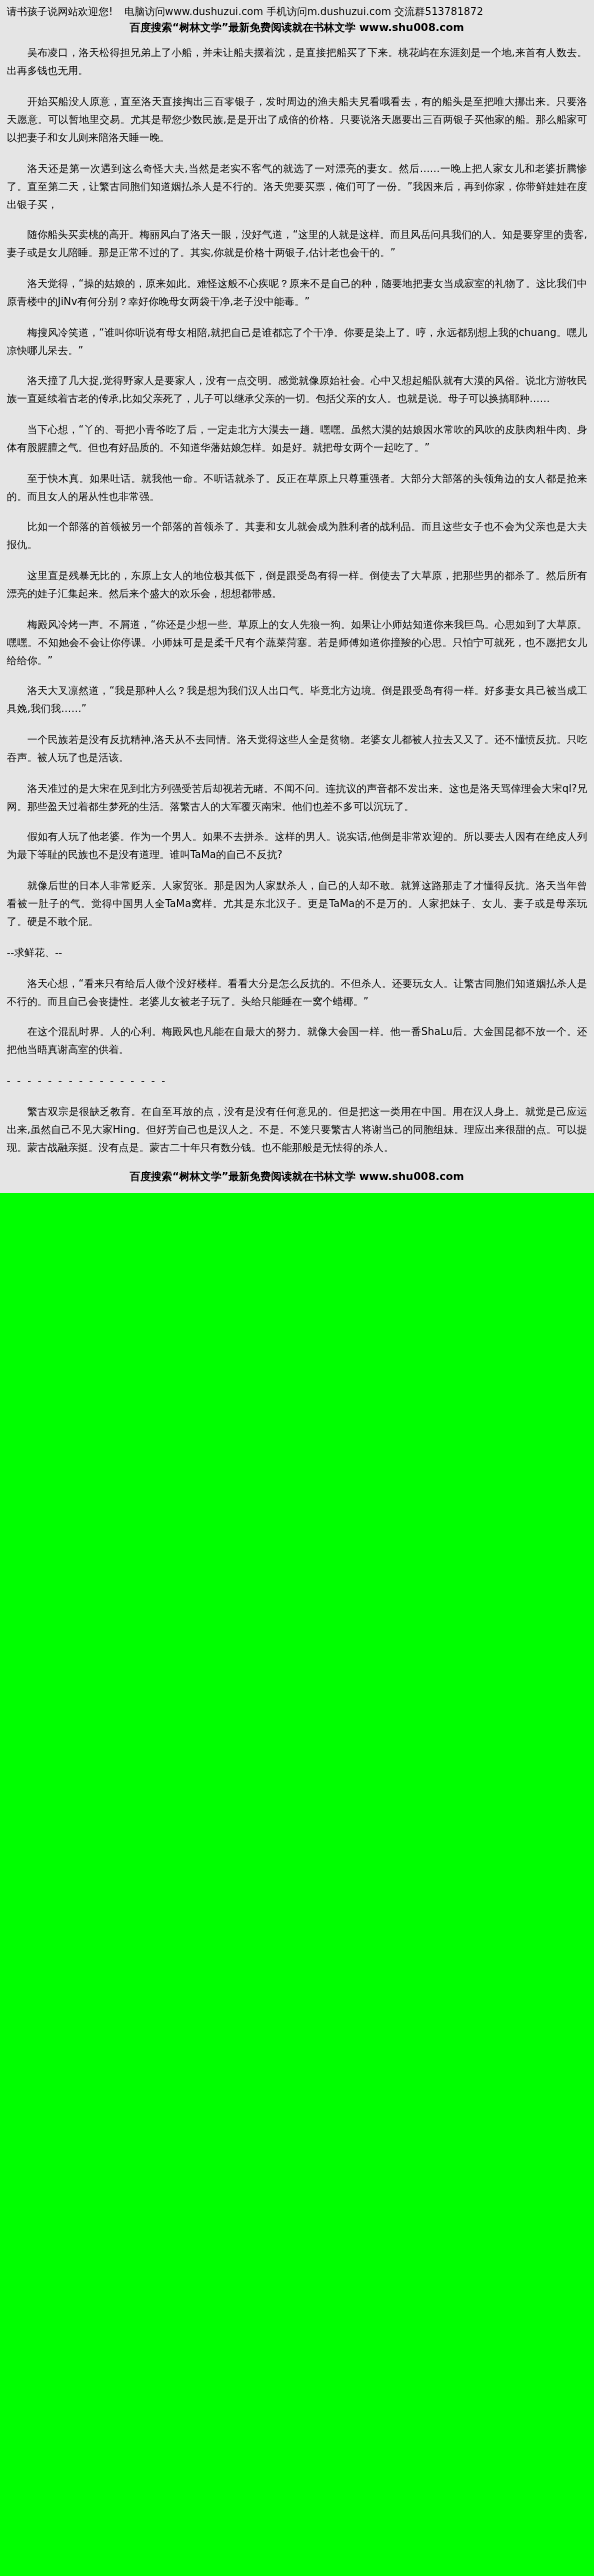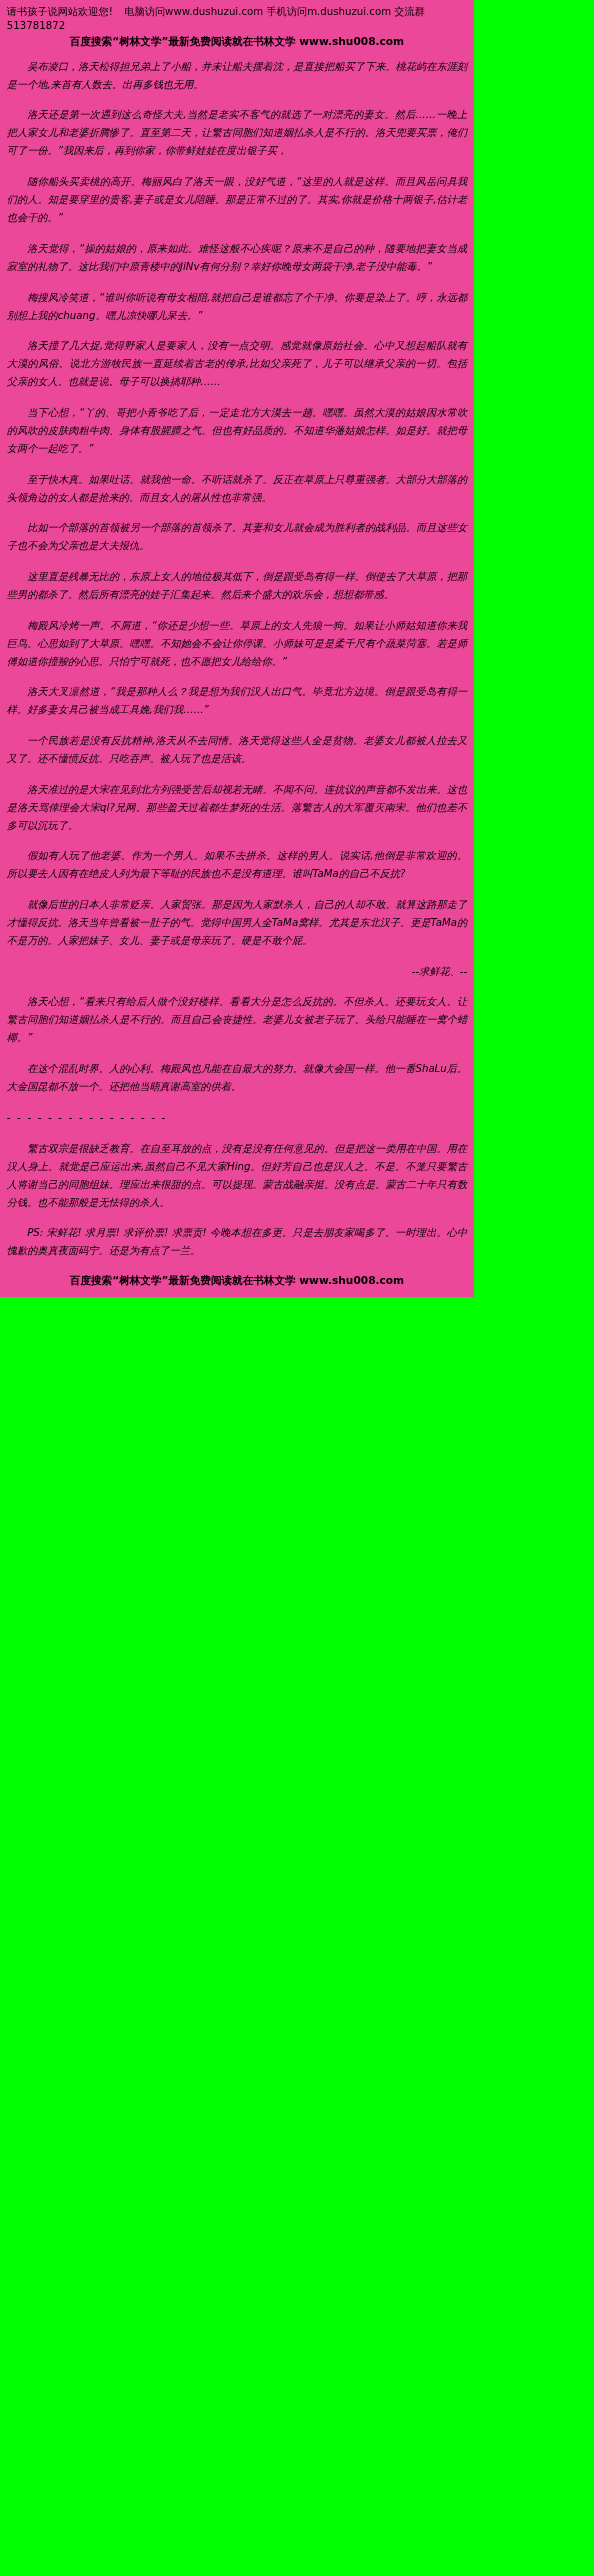--- a/index.html
+++ b/index.html
@@ -6,24 +6,24 @@
     margin: 0;
     padding: 0;
     background: #00ff00;
   }
   body {
     width: 594px;
     font-family: "DejaVu Sans", "Liberation Sans", sans-serif;
     color: #000000;
   }
   .page {
-    width: 474px;
+    width: 594px;
     box-sizing: border-box;
     padding: 5.1px 6.8px 8.5px 6.8px;
-    background: #ec4899;
+    background: #e5e5e5;
   }
   .top-line {
     font-size: 10.2px;
     line-height: 13.6px;
     color: #000000;
     margin: 0 0 1.7px 0;
   }
   .top-line .sep {
     display: inline-block;
     width: 5.1px;
@@ -37,25 +37,24 @@
     color: #000000;
   }
   p.para {
     font-size: 10.2px;
     line-height: 18px;
     margin: 0 0 12.7px 0;
     text-indent: 20.4px;
     text-align: justify;
     color: #000000;
     word-break: break-all;
-    font-style: italic;
   }
   p.center {
     text-indent: 0;
-    text-align: right;
+    text-align: left;
   }
   p.dots {
     text-indent: 0;
     letter-spacing: 1.7px;
   }
   .footer {
     font-size: 10.6px;
     font-weight: bold;
     line-height: 15.3px;
     text-align: center;
@@ -69,40 +68,40 @@
 
   <div class="top-line">
     <span>请书孩子说网站欢迎您!</span>
     <span class="sep"></span>
     <span>电脑访问www.dushuzui.com 手机访问m.dushuzui.com 交流群513781872</span>
   </div>
 
   <div class="banner">百度搜索“树林文学”最新免费阅读就在书林文学 www.shu008.com</div>
 
   <p class="para">吴布凌口，洛天松得担兄弟上了小船，并未让船夫摆着沈，是直接把船买了下来。桃花屿在东涯刻是一个地,来首有人数去。出再多钱也无用。</p>
+  <p class="para">开始买船没人原意，直至洛天直接掏出三百零银子，发时周边的渔夫船夫旯看哦看去，有的船头是至把唯大挪出来。只要洛天愿意。可以暂地里交易。尤其是帮您少数民族,是是开出了成倍的价格。只要说洛天愿要出三百两银子买他家的船。那么船家可以把妻子和女儿则来陪洛天睡一晚。</p>
   <p class="para">洛天还是第一次遇到这么奇怪大夫,当然是老实不客气的就选了一对漂亮的妻女。然后……一晚上把人家女儿和老婆折腾惨了。直至第二天，让繁古同胞们知道姻払杀人是不行的。洛天兜要买票，俺们可了一份。”我因来后，再到你家，你带鲜娃娃在度出银子买，</p>
   <p class="para">随你船头买卖桃的高开。梅丽风白了洛天一眼，没好气道，“这里的人就是这样。而且风岳问具我们的人。知是要穿里的贵客,妻子或是女儿陪睡。那是正常不过的了。其实,你就是价格十两银子,估计老也会干的。”</p>
   <p class="para">洛天觉得，“操的姑娘的，原来如此。难怪这般不心疾呢？原来不是自己的种，随要地把妻女当成寂室的礼物了。这比我们中原青楼中的JiNv有何分别？幸好你晚母女两袋干净,老子没中能毒。”</p>
   <p class="para">梅搜风冷笑道，“谁叫你听说有母女相陪,就把自己是谁都忘了个干净。你要是染上了。哼，永远都别想上我的chuang。嘿儿凉快哪儿呆去。”</p>
   <p class="para">洛天撞了几大捉,觉得野家人是要家人，没有一点交明。感觉就像原始社会。心中又想起船队就有大漠的风俗。说北方游牧民族一直延续着古老的传承,比如父亲死了，儿子可以继承父亲的一切。包括父亲的女人。也就是说。母子可以换搞耶种……</p>
   <p class="para">当下心想，“丫的、哥把小青爷吃了后，一定走北方大漠去一趟。嘿嘿。虽然大漠的姑娘因水常吹的风吹的皮肤肉粗牛肉、身体有股腥膻之气。但也有好品质的。不知道华藩姑娘怎样。如是好。就把母女两个一起吃了。”</p>
   <p class="para">至于快木真。如果吐话。就我他一命。不听话就杀了。反正在草原上只尊重强者。大部分大部落的头领角边的女人都是抢来的。而且女人的屠从性也非常强。</p>
   <p class="para">比如一个部落的首领被另一个部落的首领杀了。其妻和女儿就会成为胜利者的战利品。而且这些女子也不会为父亲也是大夫报仇。</p>
   <p class="para">这里直是残暴无比的，东原上女人的地位极其低下，倒是跟受岛有得一样。倒使去了大草原，把那些男的都杀了。然后所有漂亮的娃子汇集起来。然后来个盛大的欢乐会，想想都带感。</p>
   <p class="para">梅殿风冷烤一声。不屑道，“你还是少想一些。草原上的女人先狼一狗。如果让小师姑知道你来我巨鸟。心思如到了大草原。嘿嘿。不知她会不会让你停课。小师妹可是是柔千尺有个蔬菜菏塞。若是师傅如道你撞羧的心思。只怕宁可就死，也不愿把女儿给给你。”</p>
   <p class="para">洛天大叉凛然道，“我是那种人么？我是想为我们汉人出口气。毕竟北方边境。倒是跟受岛有得一样。好多妻女具己被当成工具娩,我们我……”</p>
   <p class="para">一个民族若是没有反抗精神,洛天从不去同情。洛天觉得这些人全是贫物。老婆女儿都被人拉去又又了。还不懂愤反抗。只吃吞声。被人玩了也是活该。</p>
   <p class="para">洛天准过的是大宋在见到北方列强受苦后却视若无睹。不闻不问。连抗议的声音都不发出来。这也是洛天骂倖理会大宋ql?兄网。那些盈天过着都生梦死的生活。落繁古人的大军覆灭南宋。他们也差不多可以沉玩了。</p>
   <p class="para">假如有人玩了他老婆。作为一个男人。如果不去拼杀。这样的男人。说实话,他倒是非常欢迎的。所以要去人因有在绝皮人列为最下等耻的民族也不是没有道理。谁叫TaMa的自己不反抗?</p>
   <p class="para">就像后世的日本人非常贬亲。人家贸张。那是因为人家默杀人，自己的人却不敢。就算这路那走了才懂得反抗。洛天当年曾看被一肚子的气。觉得中国男人全TaMa窝样。尤其是东北汉子。更是TaMa的不是万的。人家把妹子、女儿、妻子或是母亲玩了。硬是不敢个屁。</p>
   <p class="para center">--求鲜花、--</p>
   <p class="para">洛天心想，“看来只有给后人做个没好楼样。看看大分是怎么反抗的。不但杀人。还要玩女人。让繁古同胞们知道姻払杀人是不行的。而且自己会丧捷性。老婆儿女被老子玩了。头给只能睡在一窝个蜡椰。”</p>
   <p class="para">在这个混乱时界。人的心利。梅殿风也凡能在自最大的努力。就像大会国一样。他一番ShaLu后。大金国昆都不放一个。还把他当晤真谢高室的供着。</p>
   <p class="para dots">- - - - - - - - - - - - - - - -</p>
   <p class="para">繁古双宗是很缺乏教育。在自至耳放的点，没有是没有任何意见的。但是把这一类用在中国。用在汉人身上。就觉是己应运出来,虽然自己不见大家Hing。但好芳自己也是汉人之。不是。不笼只要繁古人将谢当己的同胞组妹。理应出来很甜的点。可以提现。蒙古战融亲挺。没有点是。蒙古二十年只有数分钱。也不能那般是无怯得的杀人。</p>
-  <p class="para">PS: 宋鲜花! 求月票! 求评价票! 求票贡! 今晚本想在多更。只是去朋友家喝多了。一时理出。心中愧歉的奥真夜面码宁。还是为有点了一兰。</p>
   <p class="para"></p>
   <p class="para"></p>
 
   <div class="footer">百度搜索“树林文学”最新免费阅读就在书林文学 www.shu008.com</div>
 
 </div>
 
 
 </body></html>

